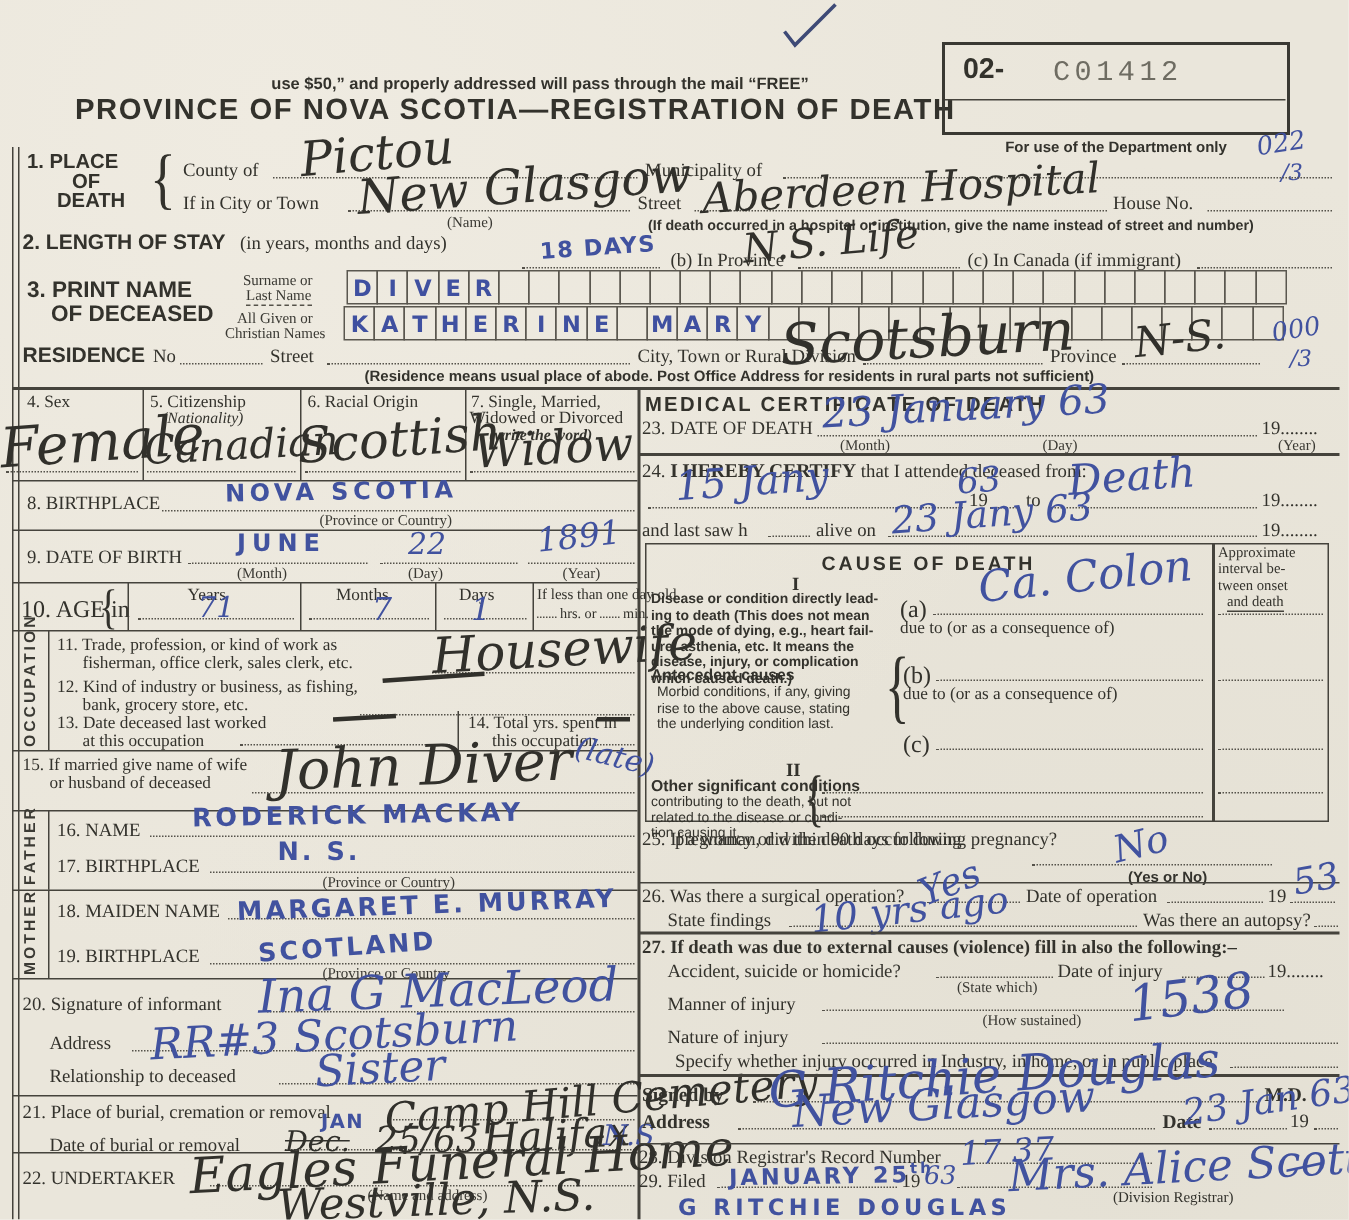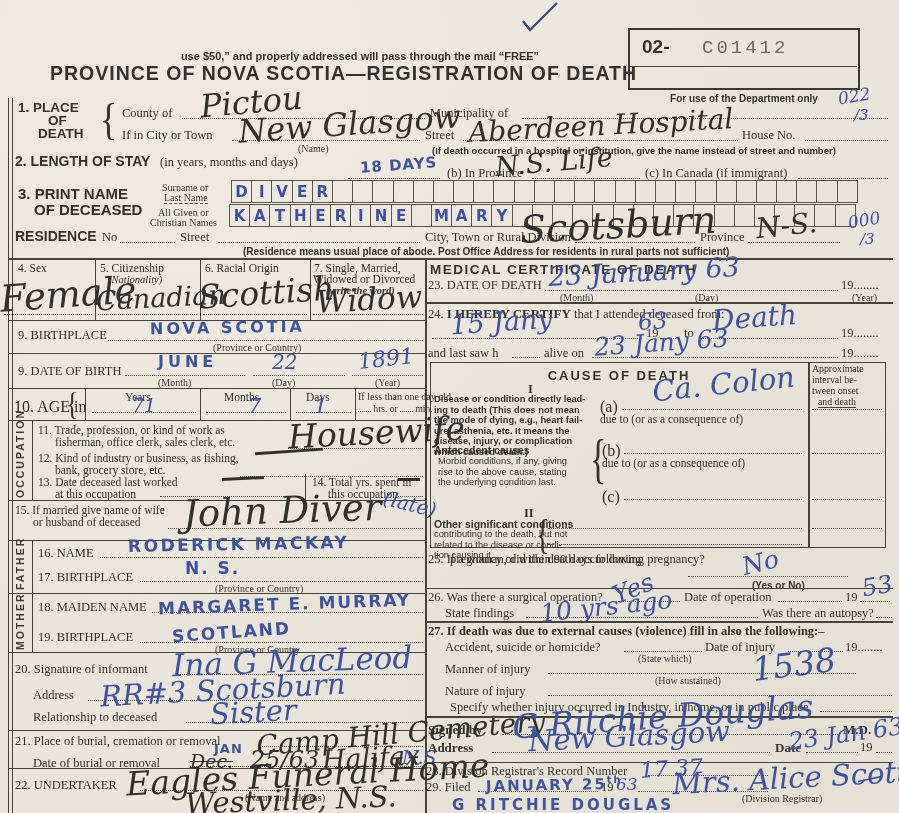--- a/index.html
+++ b/index.html
@@ -203,21 +203,21 @@
   <i class="dl" style="left:4px;top:314px;width:88px"></i>
   <i class="dl" style="left:98px;top:314px;width:99px"></i>
   <i class="dl" style="left:203px;top:314px;width:104px"></i>
   <i class="dl" style="left:313px;top:314px;width:110px"></i>
   <span class="hw ink" style="left:0px;top:276px;font-size:37px;transform:rotate(-4deg)">Female</span>
   <span class="hw ink" style="left:96px;top:284px;font-size:27px;transform:rotate(-3deg)">Canadian</span>
   <span class="hw ink" style="left:198px;top:276px;font-size:33px;transform:rotate(-4deg)">Scottish</span>
   <span class="hw ink" style="left:316px;top:284px;font-size:31px;transform:rotate(-3deg)">Widow</span>
   <div class="hl" style="left:8px;top:320px;width:417px"></div>
 
-  <span class="t" style="left:18px;top:328px">9. BIRTHPLACE</span>
+  <span class="t" style="left:18px;top:328px">8. BIRTHPLACE</span>
   <i class="dl" style="left:108px;top:340px;width:315px"></i>
   <span class="cap" style="left:213px;top:342px">(Province or Country)</span>
   <span class="hwp" style="left:150px;top:320px;font-size:16px;letter-spacing:3px;transform:rotate(-1deg)">NOVA SCOTIA</span>
   <div class="hl" style="left:8px;top:353px;width:417px"></div>
 
   <span class="t" style="left:18px;top:364px">9. DATE OF BIRTH</span>
   <i class="dl" style="left:125px;top:375px;width:120px"></i>
   <i class="dl" style="left:253px;top:375px;width:92px"></i>
   <i class="dl" style="left:352px;top:375px;width:71px"></i>
   <span class="cap" style="left:158px;top:377px">(Month)</span>

